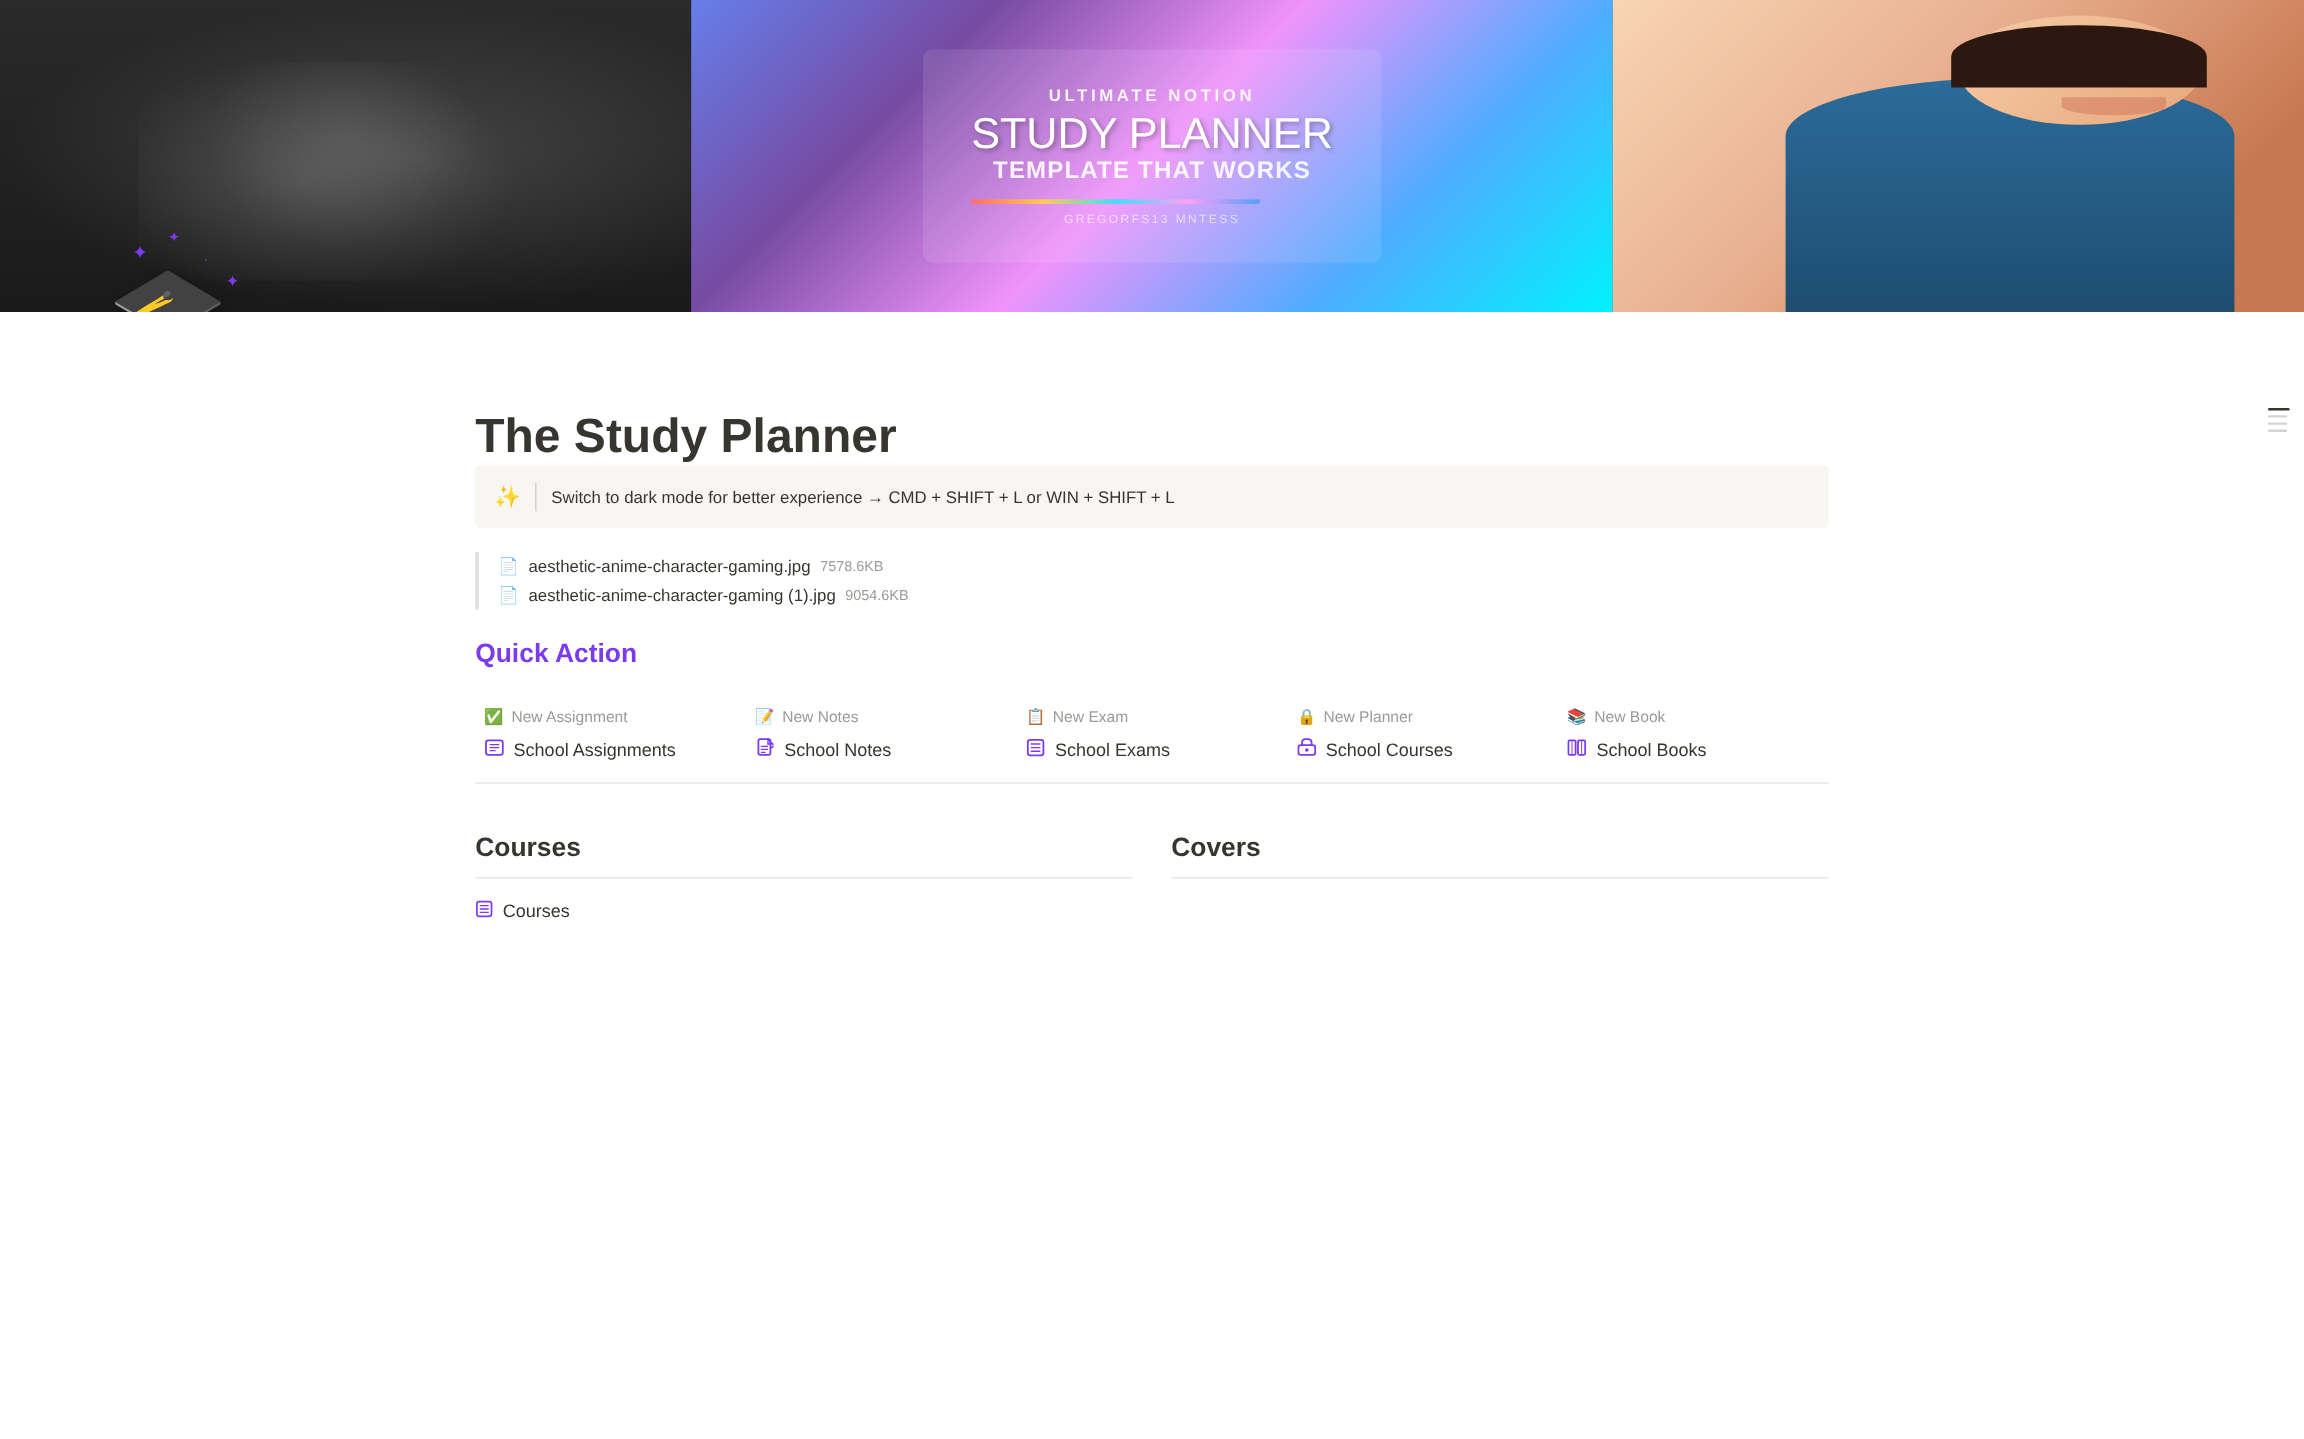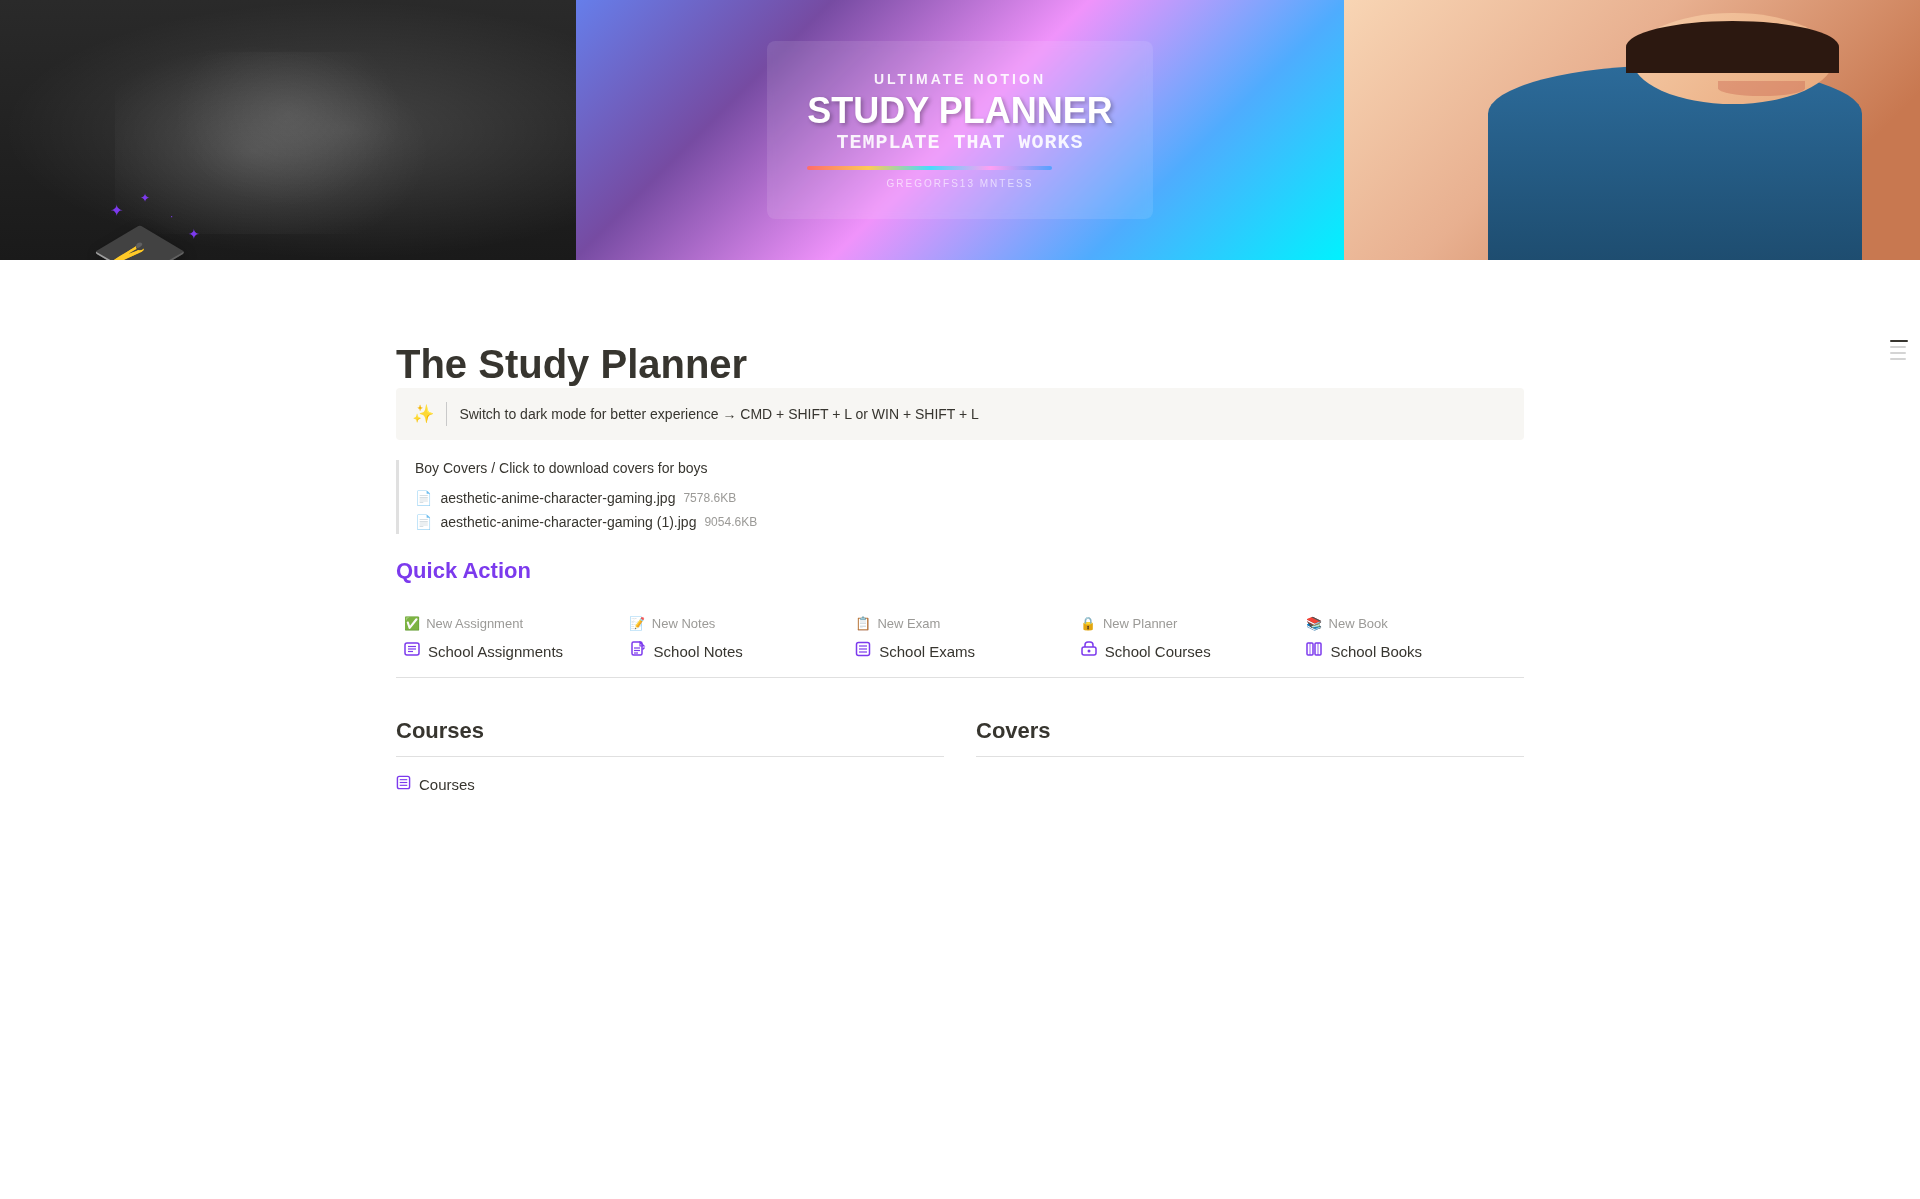--- a/index.html
+++ b/index.html
@@ -64,33 +64,32 @@
     .hero-subtitle {
       font-size: 14px;
       font-weight: 600;
       color: rgba(255,255,255,0.9);
       letter-spacing: 3px;
       text-transform: uppercase;
       margin-bottom: 4px;
     }
     .hero-title {
       font-size: 36px;
-      font-weight: 700;
+      font-weight: 400;
       color: #ffffff;
       line-height: 1.1;
       text-transform: uppercase;
       text-shadow: 2px 2px 4px rgba(0,0,0,0.3);
     }
     .hero-title-sub {
       font-size: 20px;
       font-weight: 700;
       color: rgba(255,255,255,0.9);
       text-transform: uppercase;
       letter-spacing: 1px;
-      font-family: Liberation Mono, monospace;
     }
     .hero-rainbow-bar {
       width: 80%;
       height: 4px;
       background: linear-gradient(90deg, #ff6b6b, #feca57, #48dbfb, #ff9ff3, #54a0ff);
       margin-top: 12px;
       border-radius: 2px;
     }
     .hero-creator {
       font-size: 10px;
@@ -364,21 +363,20 @@
 
   <h1 class="page-title">The Study Planner</h1>
 
   <div class="callout-box">
     <div class="callout-icon">✨</div>
     <div class="callout-divider"></div>
     <div class="callout-text">Switch to dark mode for better experience → CMD + SHIFT + L or WIN + SHIFT + L</div>
   </div>
 
   <div class="block-section">
-    <div class="block-label">Boy Covers / Click to download covers for boys</div>
 
     <div class="file-item">
       <span class="file-icon">📄</span>
       <span>aesthetic-anime-character-gaming.jpg</span>
       <span class="file-size">7578.6KB</span>
     </div>
     <div class="file-item">
       <span class="file-icon">📄</span>
       <span>aesthetic-anime-character-gaming (1).jpg</span>
       <span class="file-size">9054.6KB</span>

